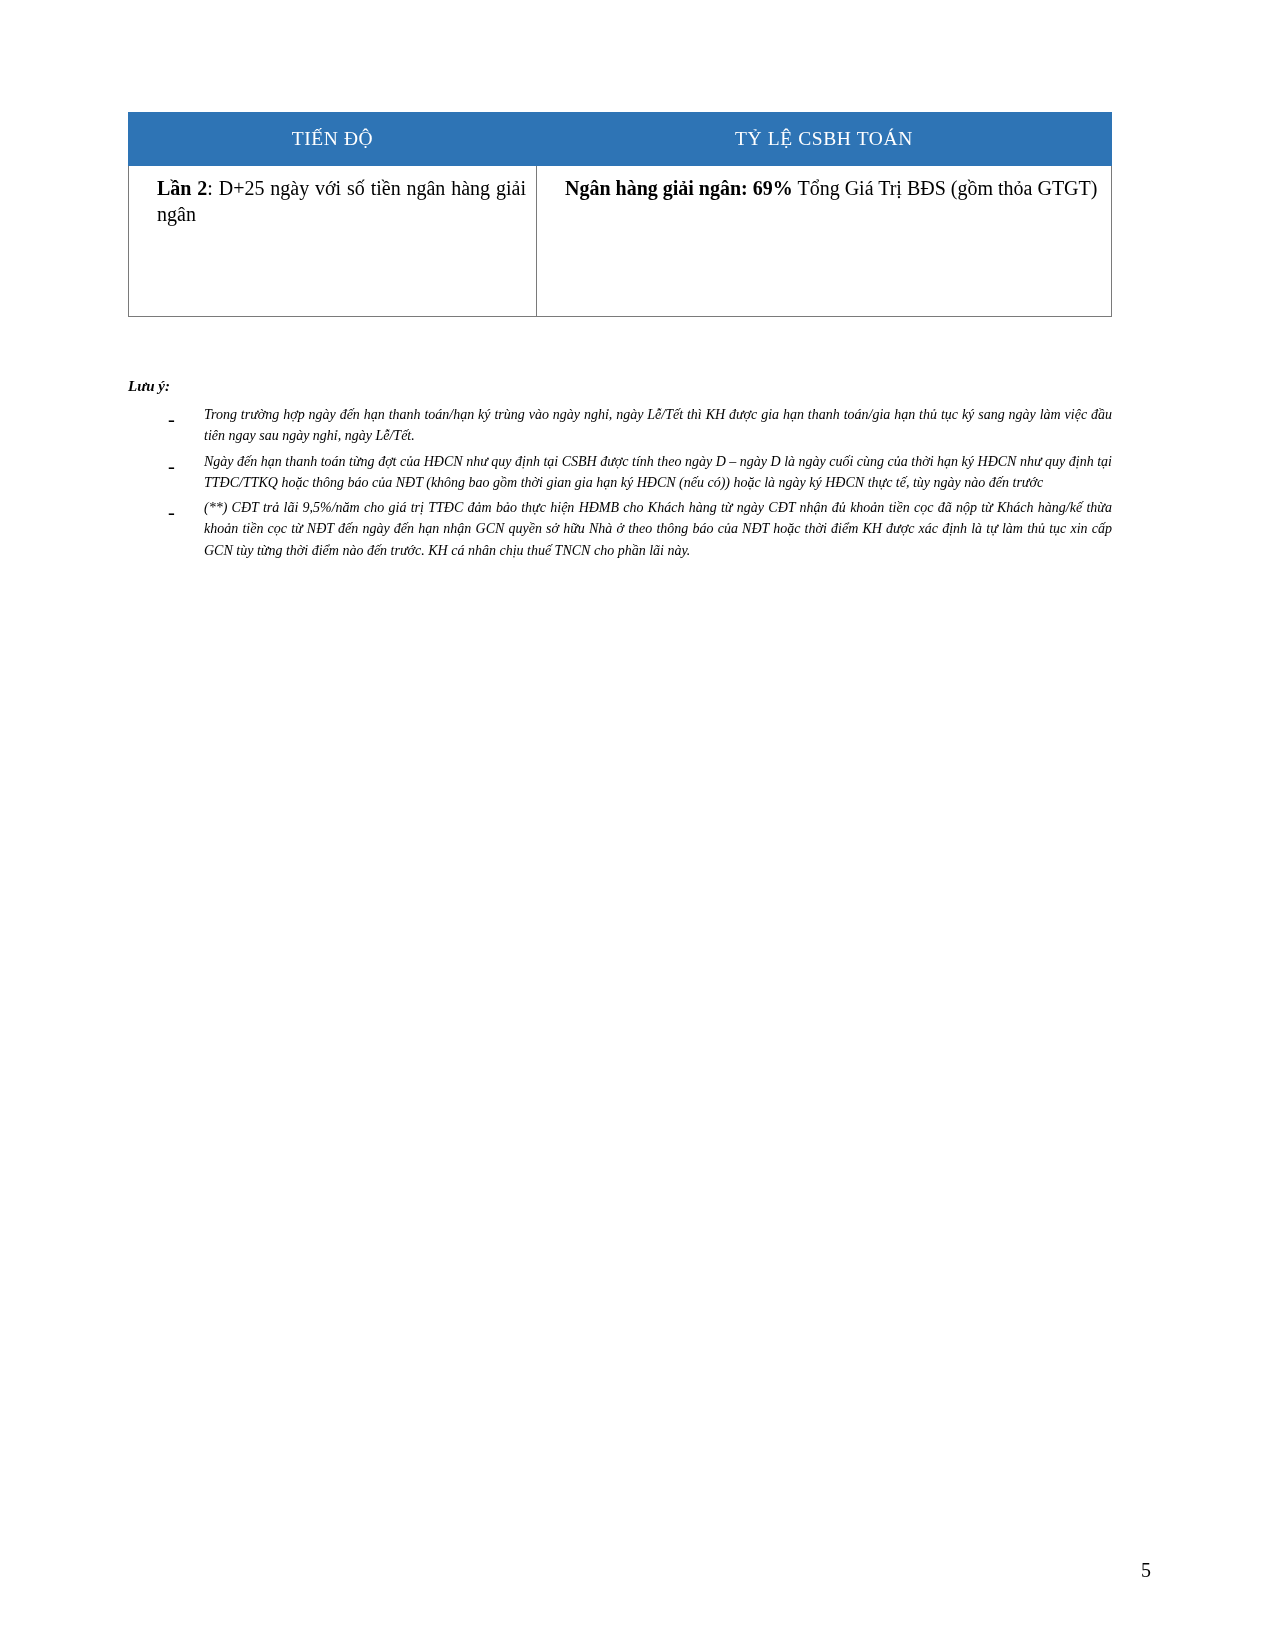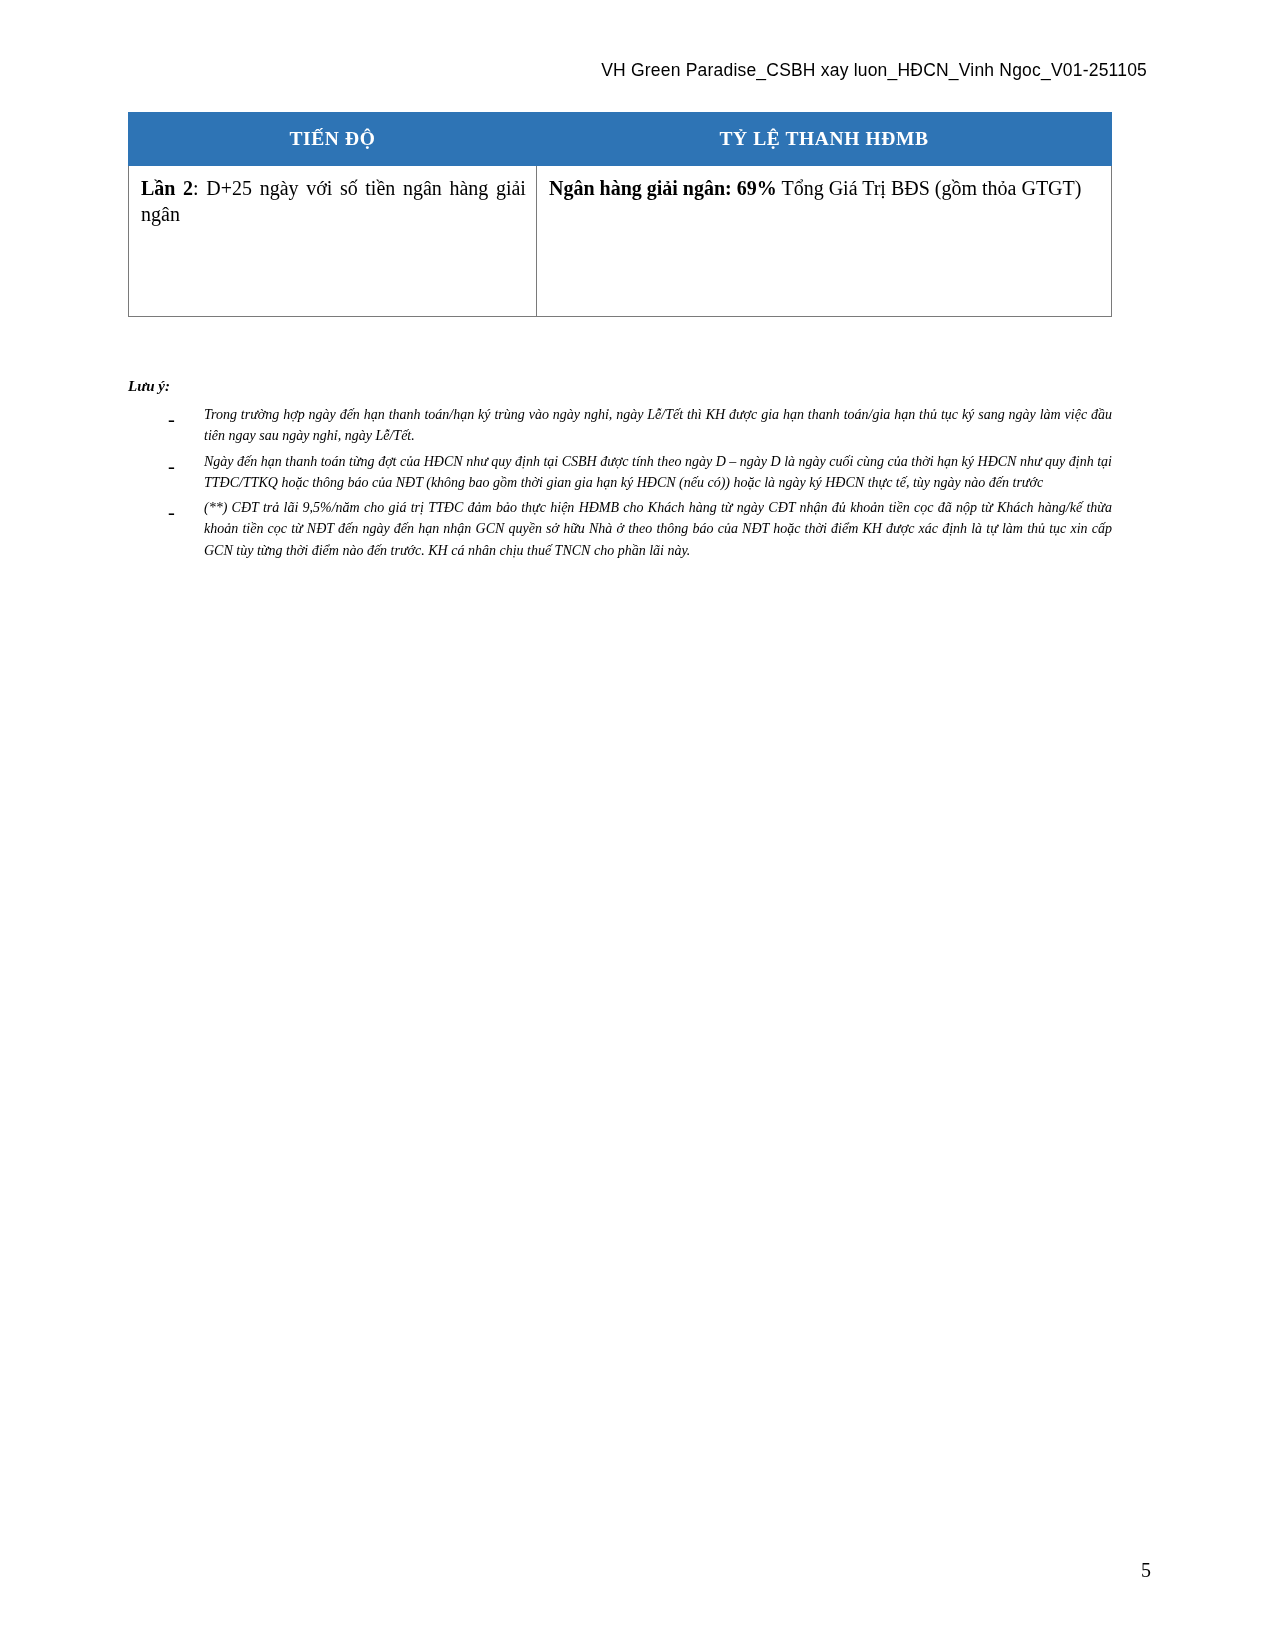--- a/index.html
+++ b/index.html
@@ -36,29 +36,29 @@
     top: 112px;
     left: 128px;
     width: 984px;
     border-collapse: collapse;
     table-layout: fixed;
   }
   .pay-table th,
   .pay-table td {
     border: 1px solid #7a7a7a;
     vertical-align: top;
-    padding: 9px 10px 9px 12px;
+    padding: 9px 10px 9px 28px;
     font-size: 20px;
     line-height: 1.32;
   }
   .pay-table thead th {
     background: #2e74b5;
     color: #ffffff;
     text-align: center;
-    font-weight: bold;
+    font-weight: normal;
     letter-spacing: 0.6px;
     font-size: 19.5px;
     padding: 13px 8px 13px 8px;
     border-color: #2e74b5;
   }
   .col-left { width: 41.5%; }
   .col-right { width: 58.5%; }
 
   .cell-just {
     text-align: justify;
@@ -109,31 +109,30 @@
     bottom: 68px;
     right: 124px;
     font-size: 20px;
   }
 </style>
 </head>
 <body>
 
 <div class="page">
 
-  <div class="doc-header">VH Green Paradise_CSBH xay luon_HĐCN_Vinh Ngoc_V01-251105</div>
 
   <table class="pay-table">
     <colgroup>
       <col class="col-left">
       <col class="col-right">
     </colgroup>
     <thead>
       <tr>
         <th>TIẾN ĐỘ</th>
-        <th>TỶ LỆ THANH HĐMB</th>
+        <th>TỶ LỆ CSBH TOÁN</th>
       </tr>
     </thead>
     <tbody>
       <tr class="row-tall">
         <td class="cell-just">
           <b>Lần 2</b><span>: D+25 ngày với số tiền ngân hàng giải ngân</span>
         </td>
         <td class="cell-just">
           <b>Ngân hàng giải ngân: 69%</b><span> Tổng Giá Trị BĐS (gồm thỏa GTGT)</span>
         </td>

